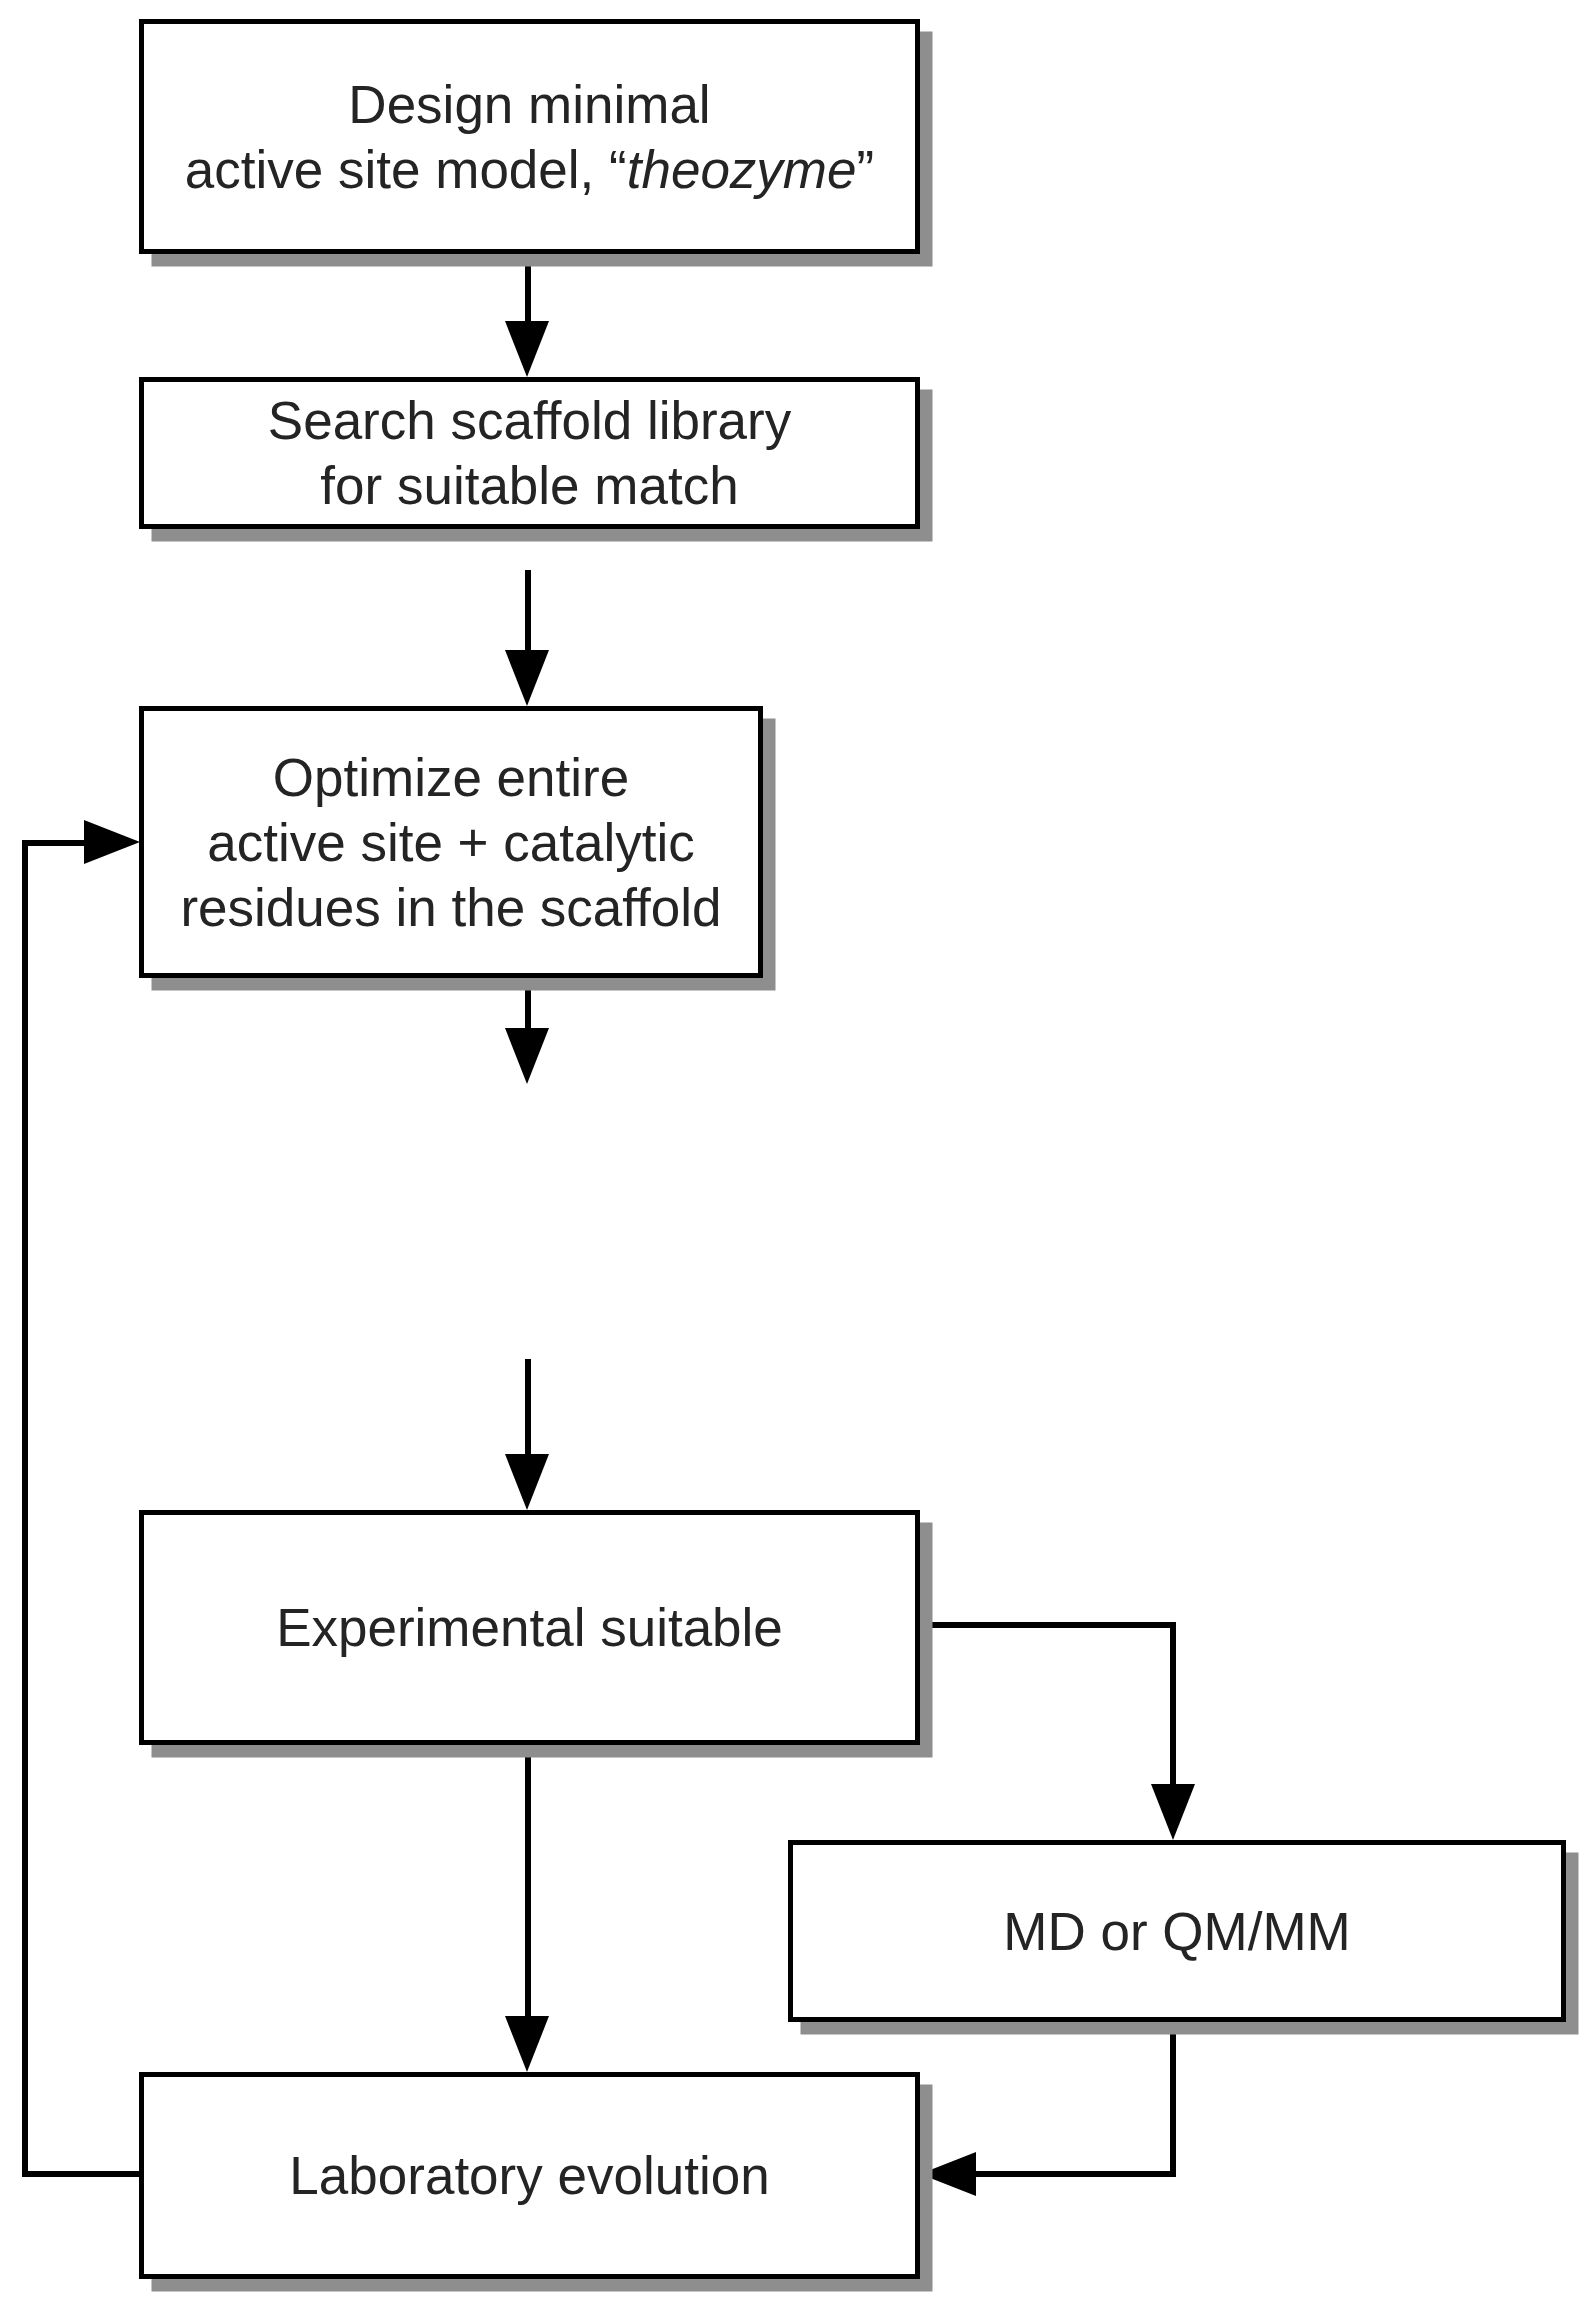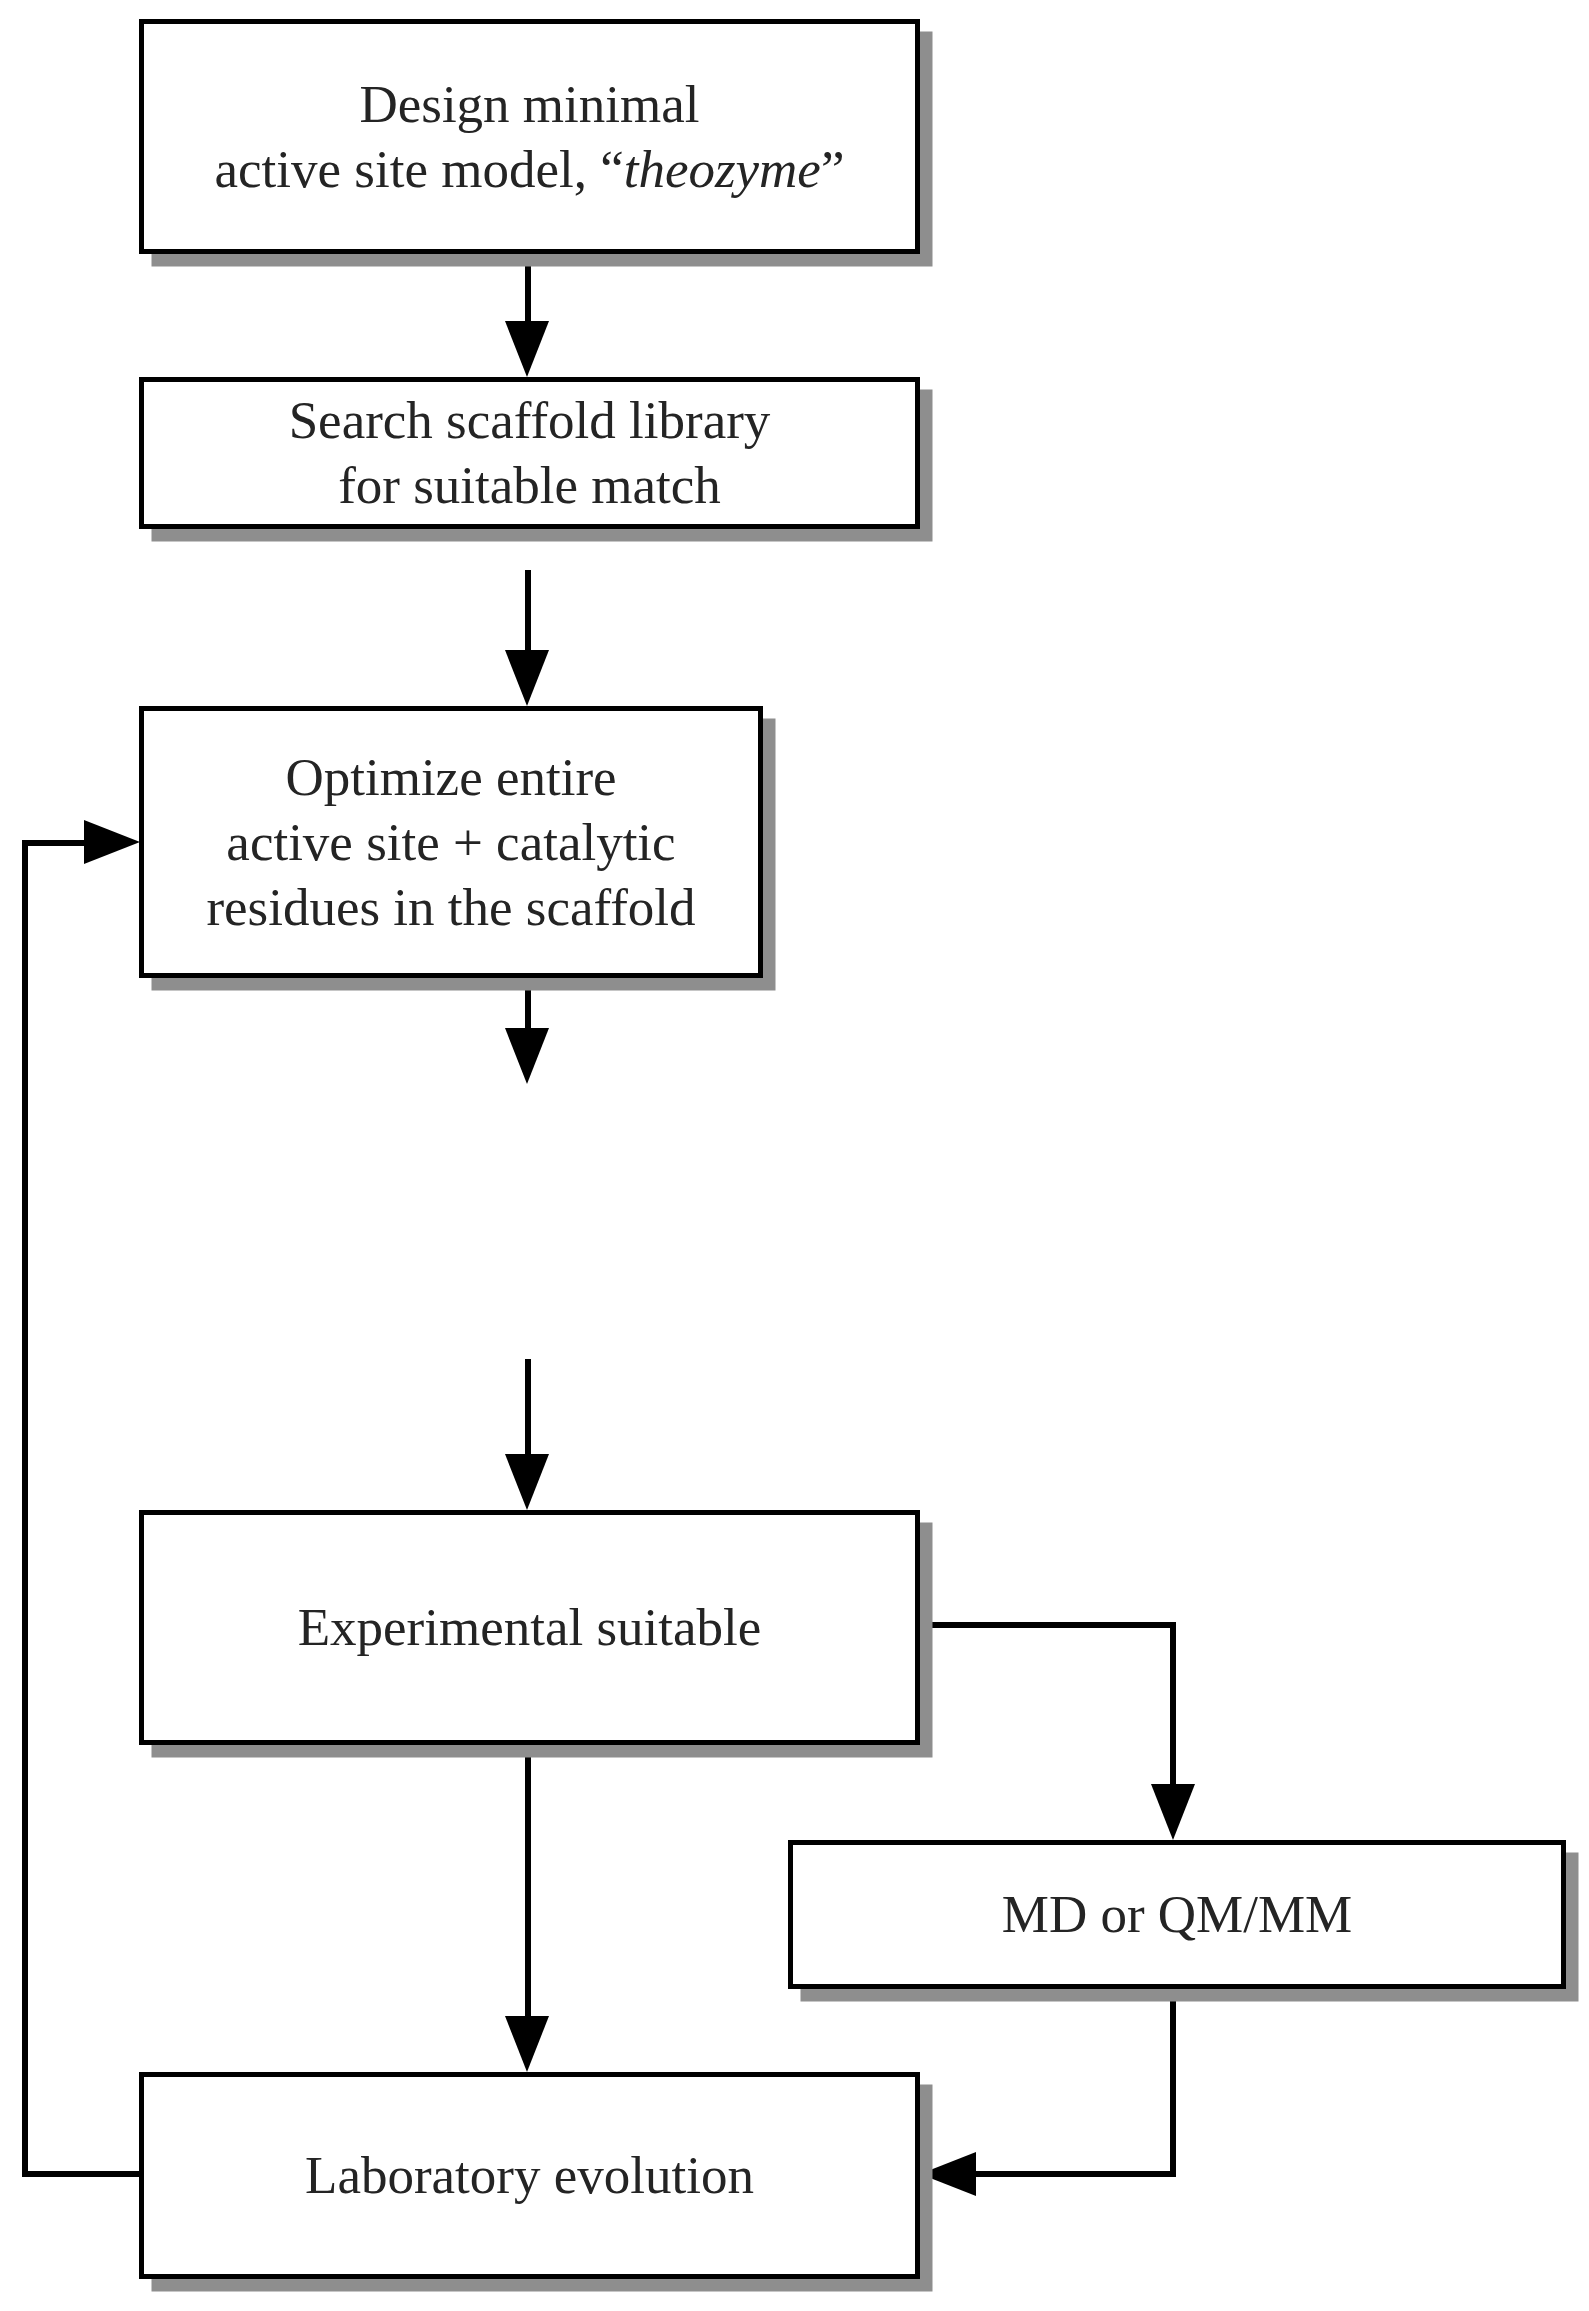--- a/index.html
+++ b/index.html
@@ -1,21 +1,21 @@
 <!DOCTYPE html>
 <html><head>
 <meta charset="utf-8">
 <style>
   html, body { margin: 0; padding: 0; background: #ffffff; }
   .canvas {
     position: relative;
     width: 1590px;
     height: 2311px;
     background: #ffffff;
-    font-family: Liberation Serif, serif;
+    font-family: Liberation Sans, sans-serif;
     overflow: hidden;
   }
   .fbox {
     position: absolute;
     box-sizing: border-box;
     background: #ffffff;
     border: 5.8px solid #000000;
     box-shadow: 12.5px 12.5px 0 #8e8e8e;
     display: flex;
     align-items: center;
@@ -102,21 +102,21 @@
     </div>
   </div>
 
 
   <div class="fbox" style="left:139px;top:1510px;width:781px;height:235px">
     <div class="lbl">
       <div><span>Experimental suitable</span></div>
     </div>
   </div>
 
-  <div class="fbox" style="left:788px;top:1840px;width:778px;height:149px">
+  <div class="fbox" style="left:788px;top:1840px;width:778px;height:182px">
     <div class="lbl">
       <div><span>MD or QM/MM</span></div>
     </div>
   </div>
 
   <div class="fbox" style="left:139px;top:2072px;width:781px;height:207px">
     <div class="lbl">
       <div><span>Laboratory evolution</span></div>
     </div>
   </div>

